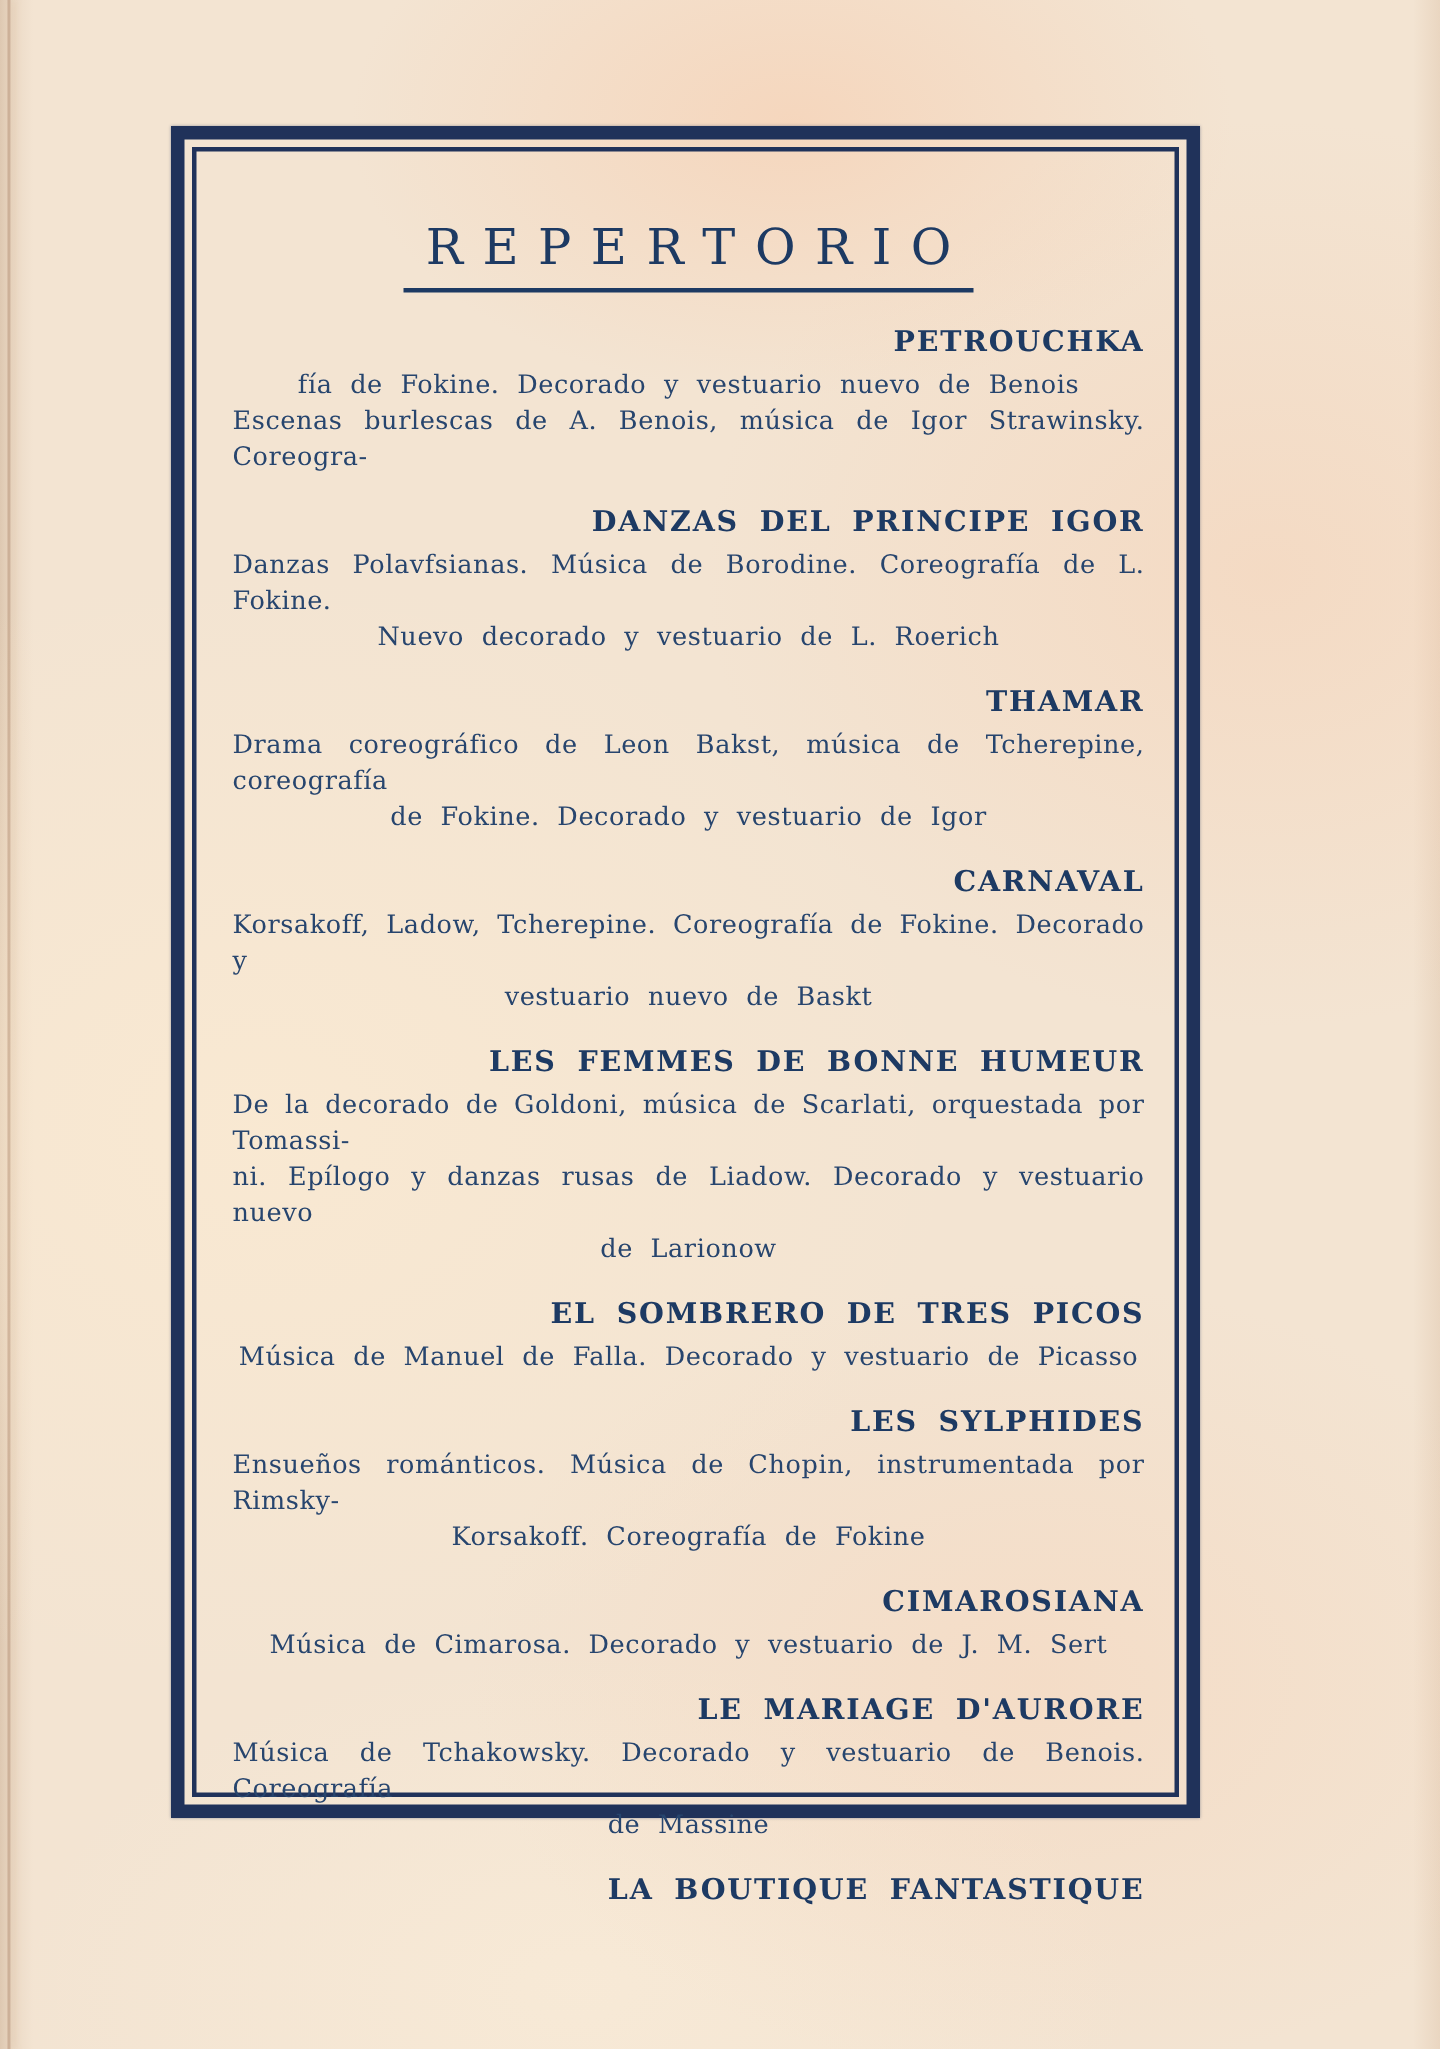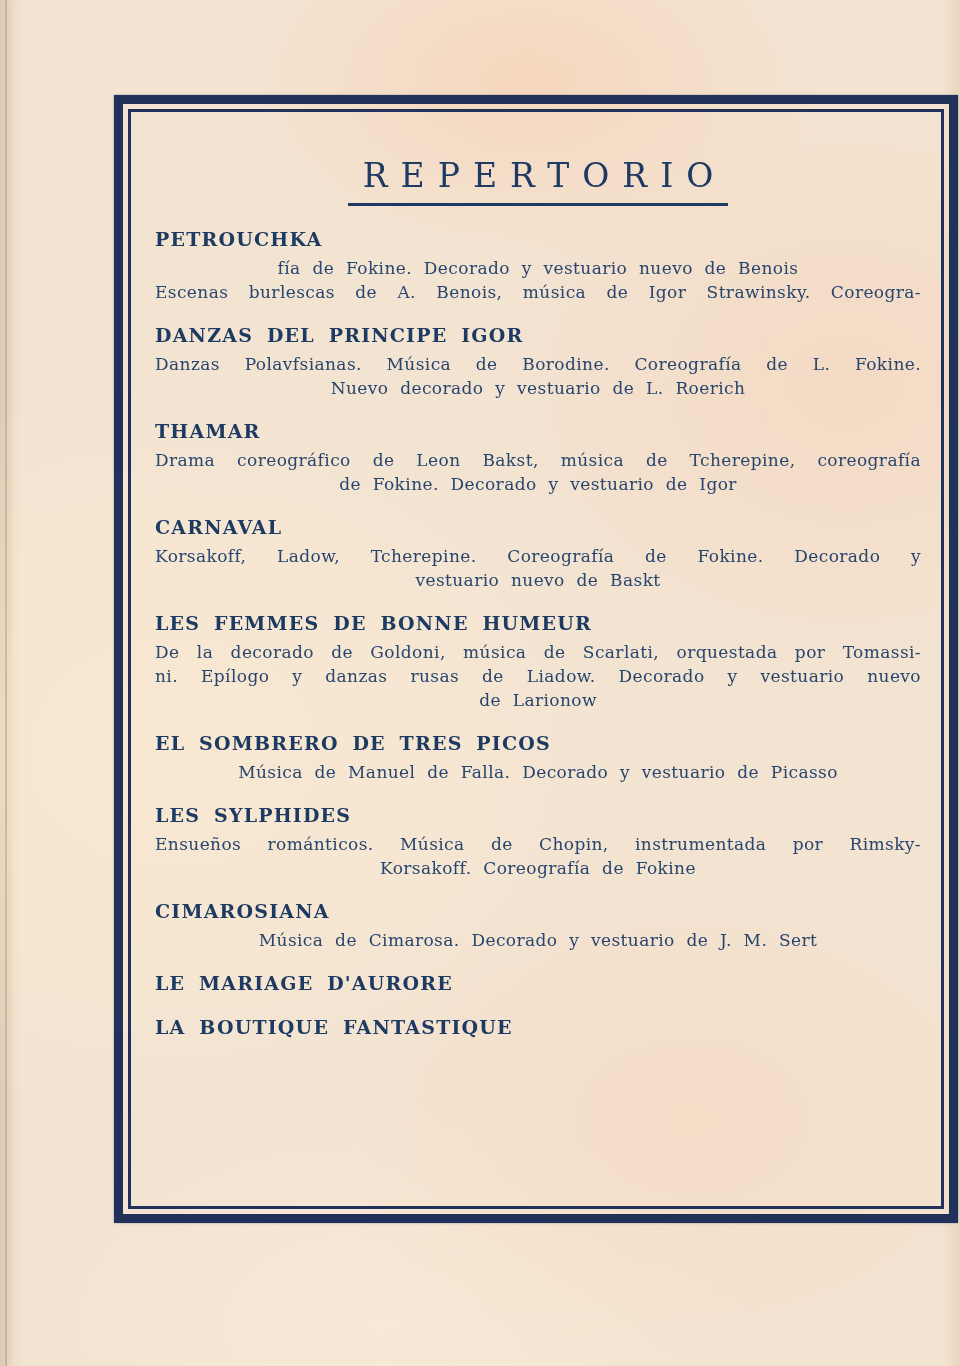--- a/index.html
+++ b/index.html
@@ -26,21 +26,21 @@
       linear-gradient(270deg, rgba(190,150,115,.18) 0px, rgba(190,150,115,0) 18px);
   }
 
   .fold-line{
     position:absolute;left:5px;top:0;bottom:0;width:2px;
     background:rgba(148,104,70,.32);
     box-shadow:3px 0 4px rgba(210,175,140,.35);
   }
 
   .frame{
-    position:absolute;left:114px;top:95px;width:844px;height:1128px;
+    position:absolute;left:114px;top:84px;width:686px;height:1128px;
     border:9px solid var(--border);
     box-sizing:border-box;
     box-shadow:0 0 2px rgba(32,50,90,.4);
   }
   .frame-inner{
     position:absolute;top:5px;left:5px;right:5px;bottom:5px;
     border:3px solid var(--border);
     box-sizing:border-box;
     padding:12px 20px 0 24px;
   }
@@ -53,21 +53,21 @@
     padding:0 2px 7px 15px;
     color:var(--head-ink);
     border-bottom:3px solid var(--head-ink);
     white-space:nowrap;
   }
 
   .entries{margin-top:20px;}
   .entry{margin-top:18px;}
   .entry-title{
     margin:0 0 4px 0;
-    text-align:left;
+    text-align:right;
     font-size:19px;line-height:26px;
     font-weight:bold;
     letter-spacing:1.2px;
     word-spacing:6px;
     color:var(--head-ink);
   }
   .entry-desc{
     font-size:17px;
     color:var(--ink);
     letter-spacing:.4px;
@@ -157,20 +157,24 @@
 
         <div class="entry">
           <h2 class="entry-title">CIMAROSIANA</h2>
           <div class="entry-desc">
               <div class="dline dlast">Música de Cimarosa. Decorado y vestuario de J. M. Sert</div>
             </div>
         </div>
 
         <div class="entry">
           <h2 class="entry-title">LE MARIAGE D'AURORE</h2>
+          <div class="entry-desc">
+              <div class="dline">Música de Tchakowsky. Decorado y vestuario de Benois. Coreografía</div>
+              <div class="dline dlast">de Massine</div>
+            </div>
         </div>
 
         <div class="entry">
           <h2 class="entry-title">LA BOUTIQUE FANTASTIQUE</h2>
         </div>
 
       </div>
     </div>
   </div>
 </div>

